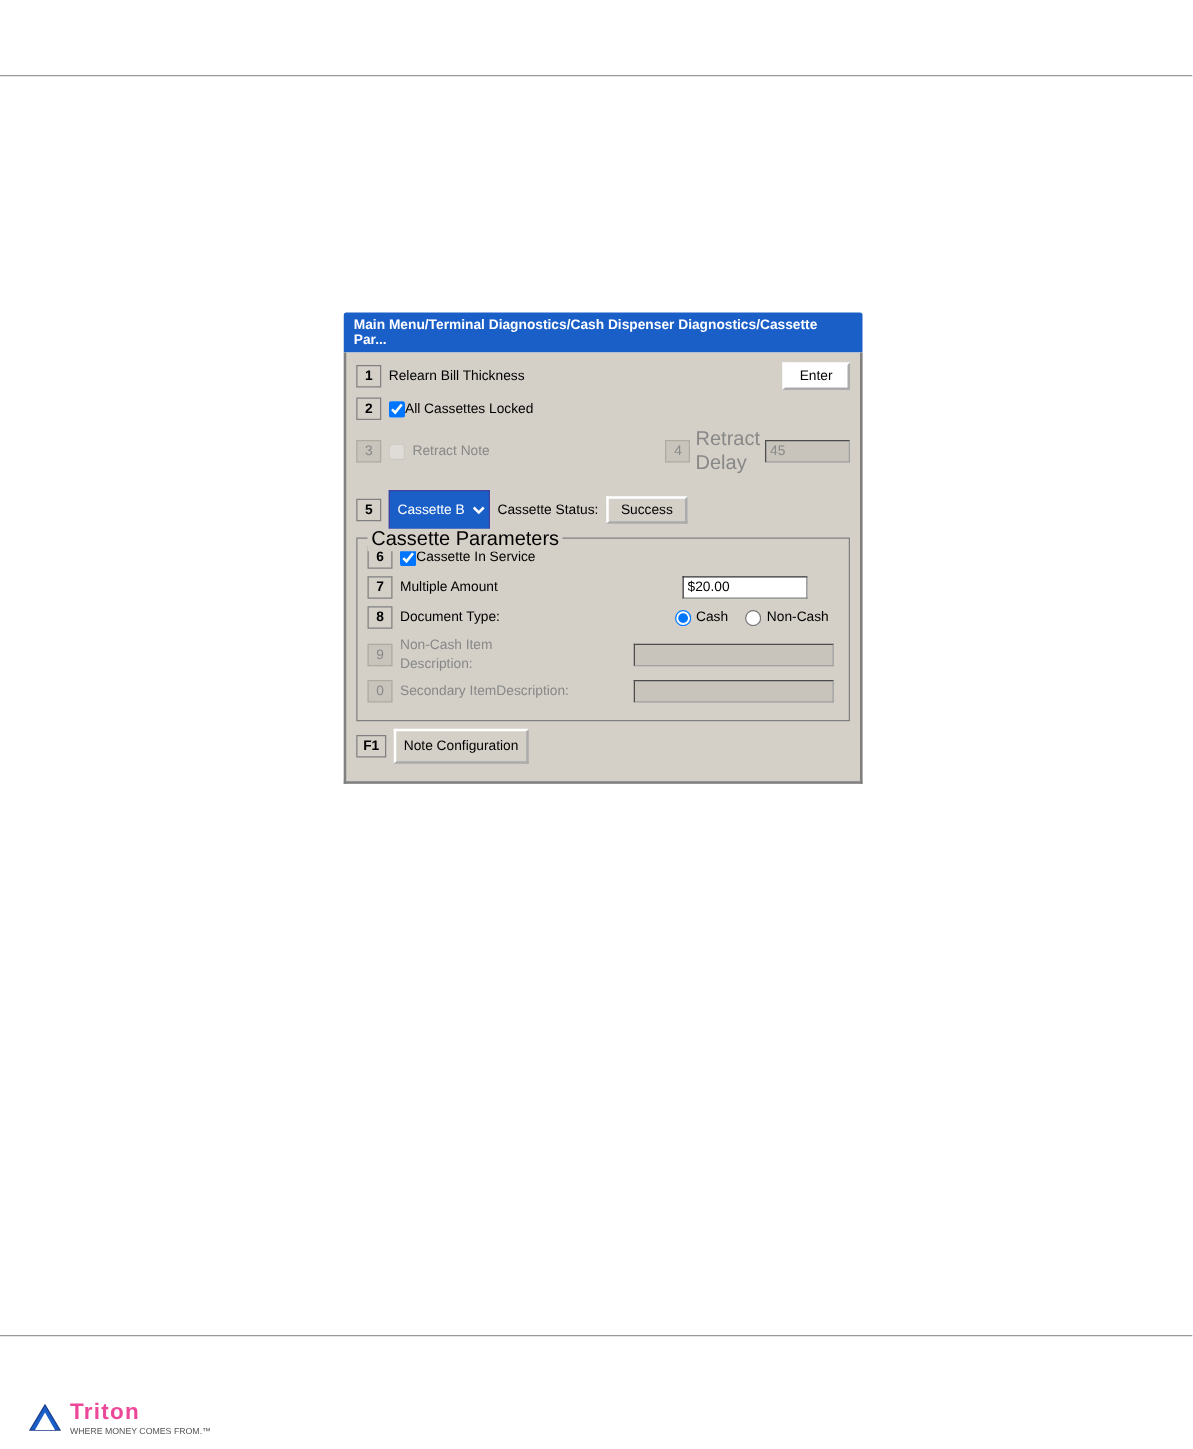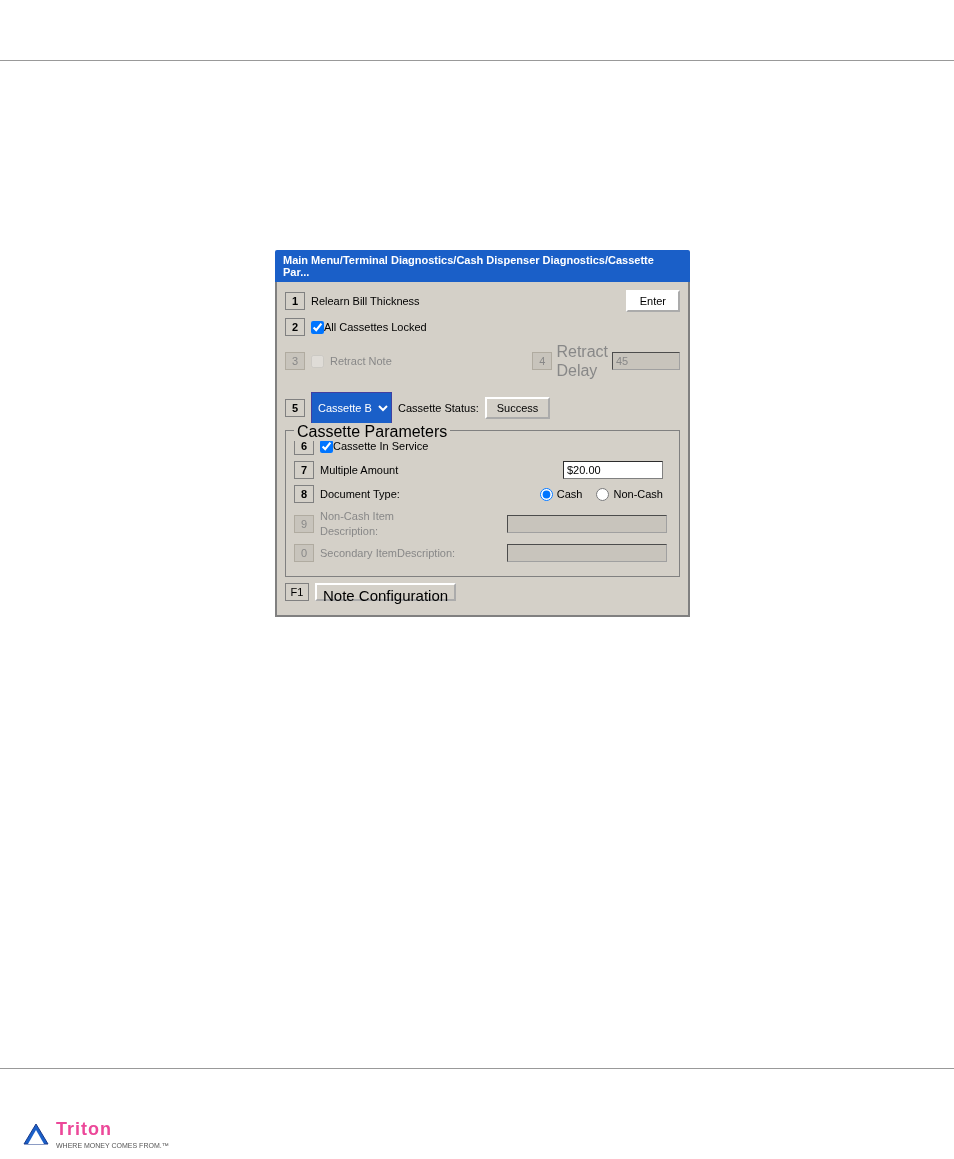--- a/index.html
+++ b/index.html
@@ -220,36 +220,36 @@
     
     input[type="radio"] {
       width: 13px;
       height: 13px;
     }
 
     
     .note-config-btn {
       background: #d4d0c8;
       border: 2px outset #ffffff;
-      font-size: 15px;
+      font-size: 11px;
       padding: 2px 6px;
-      height: 18px;
+      height: 28px;
       cursor: pointer;
     }
 
     .row-num-f1 {
       background: #d4d0c8;
       border: 1px solid #808080;
       min-width: 24px;
       height: 18px;
       display: flex;
       align-items: center;
       justify-content: center;
       font-size: 11px;
-      font-weight: normal;
+      font-weight: bold;
       flex-shrink: 0;
     }
 
     .retract-group {
       display: flex;
       align-items: center;
       gap: 4px;
     }
 
     .retract-label {
@@ -342,21 +342,21 @@
         <div class="checkbox-wrap">
           <input type="checkbox" checked="" style="">
           <span class="label-text">Cassette In Service</span>
         </div>
       </div>
 
       <div class="row">
         <div class="row-num">7</div>
         <span class="label-text">Multiple Amount</span>
         <div class="spacer"></div>
-        <input type="text" class="input-field" value="$20.00" style="width: 100px; margin-right: 8px;">
+        <input type="text" class="input-field" value="$20.00" style="width: 100px; margin-right: 25px;">
       </div>
 
       <div class="row">
         <div class="row-num">8</div>
         <span class="label-text">Document Type:</span>
         <div class="spacer"></div>
         <div style="display:flex; align-items:center; gap:4px; margin-right:8px;">
           <input type="radio" name="doctype" checked="" style="">
           <span class="label-text">Cash</span>
           <input type="radio" name="doctype" style="margin-left: 10px;">

